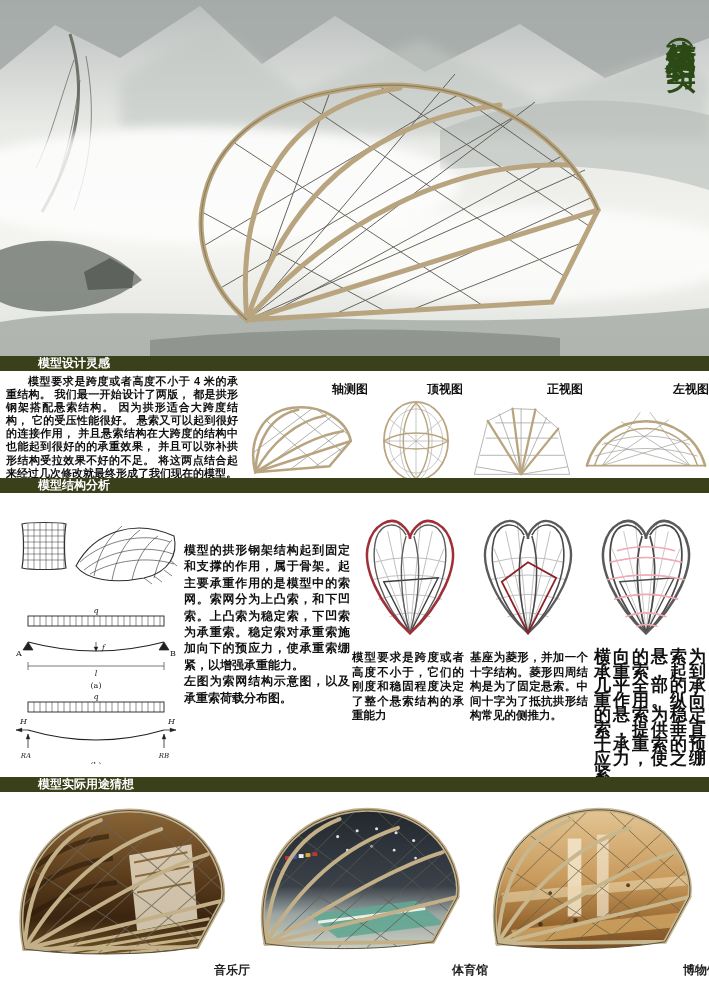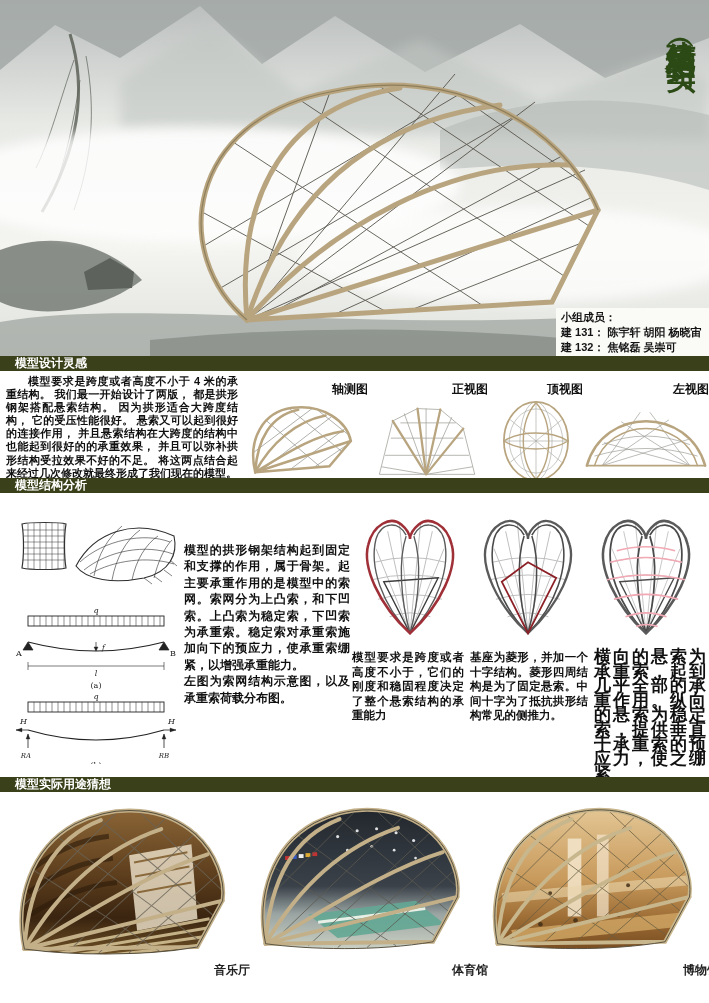--- a/index.html
+++ b/index.html
@@ -1,20 +1,20 @@
 <!DOCTYPE html>
 <html><head>
 <meta charset="utf-8">
 <style>
   html,body{margin:0;padding:0;background:#777;}
   #poster{position:relative;width:709px;height:1003px;background:#ffffff;overflow:hidden;
           font-family:"Liberation Sans","DejaVu Sans",sans-serif;}
   .abs{position:absolute;}
   .band{position:absolute;left:0;width:709px;height:15px;background:#3a411a;color:#ffffff;
-        font-weight:bold;font-size:12px;line-height:15px;padding-left:15px;box-sizing:border-box;}
+        font-weight:bold;font-size:12px;line-height:15px;padding-left:38px;box-sizing:border-box;}
   .ptext{font-weight:bold;color:#101010;text-align:justify;}
   #vtitle{position:absolute;top:16px;right:8px;height:335px;writing-mode:vertical-rl;
           font-size:30px;font-weight:bold;letter-spacing:3px;color:#2c4a15;}
   #teambox{position:absolute;left:556px;top:308px;width:153px;height:48px;background:#fafaf7;
            font-size:11px;font-weight:bold;color:#141414;line-height:15px;padding:2px 0 0 5px;box-sizing:border-box;}
   .viewlabel{font-size:12px;font-weight:bold;color:#111;text-align:right;margin:8px 0 2px 0;}
   .uselabel{position:absolute;top:962px;width:250px;text-align:right;font-size:12px;font-weight:bold;color:#222;}
   svg{display:block;}
 </style>
 </head>
@@ -104,25 +104,20 @@
         <path d="M247,320 L552,302 L598,210 M247,320 L598,210"></path>
       </g>
       <g stroke="#8a7a58" stroke-width="1.2" fill="none" opacity="0.9">
         <path d="M247,320 C170,255 185,120 330,92 C450,65 560,120 598,210"></path>
       </g>
     </g>
   </svg>
 
   <div id="vtitle">建筑结构（三）实习·</div>
 
-  <div id="teambox">
-    <div>小组成员：</div>
-    <div>建 131：  陈宇轩  胡阳  杨晓宙</div>
-    <div>建 132：  焦铭磊  吴崇可</div>
-  </div>
 
   <div class="band" style="top:356px">模型设计灵感</div>
 
   <div class="abs ptext" style="left:6px;top:375px;width:232px;font-size:11px;line-height:13.1px;text-indent:2em">模型要求是跨度或者高度不小于 4 米的承重结构。 我们最一开始设计了两版， 都是拱形钢架搭配悬索结构。 因为拱形适合大跨度结构， 它的受压性能很好。 悬索又可以起到很好的连接作用， 并且悬索结构在大跨度的结构中也能起到很好的的承重效果， 并且可以弥补拱形结构受拉效果不好的不足。 将这两点结合起来经过几次修改就最终形成了我们现在的模型。</div>
 
   <div class="abs" style="left:240px;top:373px;width:469px;height:105px;display:flex">
     <div style="width:128px">
       <div class="viewlabel">轴测图</div>
       <svg width="120" height="80" viewBox="0 0 120 82" style="margin:0 auto">
         <defs>
@@ -135,46 +130,46 @@
         </g>
         <g stroke="#b8a57f" stroke-width="2.6" fill="none" stroke-linecap="round">
           <path d="M10,74 C2,40 18,12 48,8 C80,4 104,22 108,42"></path>
           <path d="M10,74 C12,40 26,16 54,10"></path>
           <path d="M10,74 C26,44 52,22 82,16"></path>
           <path d="M10,74 C40,56 70,36 100,32"></path>
           <path d="M10,74 L86,68 L108,42 M10,74 L108,42"></path>
         </g>
       </svg>
     </div>
+    <div style="width:95px">
+      <div class="viewlabel">顶视图</div>
+      <svg width="78" height="82" viewBox="0 0 78 92" style="margin:0 auto">
+        <g stroke="#a5a5a0" stroke-width="0.7" fill="none">
+          <ellipse cx="39" cy="46" rx="18" ry="44"></ellipse>
+            <ellipse cx="39" cy="46" rx="30" ry="36"></ellipse>
+          <path d="M39,3 L39,89 M3,46 L75,46 M10,22 L68,70 M10,70 L68,22"></path>
+        </g>
+        <g stroke="#b8a57f" stroke-width="2" fill="none">
+          <ellipse cx="39" cy="46" rx="36" ry="44"></ellipse>
+          <path d="M39,3 C20,24 20,68 39,89 C58,68 58,24 39,3" stroke-width="1.6"></path>
+          <path d="M3,46 C22,34 56,34 75,46 C56,58 22,58 3,46" stroke-width="1.6"></path>
+        </g>
+      </svg>
+    </div>
     <div style="width:120px">
       <div class="viewlabel">正视图</div>
       <svg width="116" height="82" viewBox="0 0 118 86" style="margin:0 auto">
         <g stroke="#a0a09a" stroke-width="0.8" fill="none">
           <path d="M10,70 L22,22 L48,9 L72,10 L96,30 L106,70"></path>
           <path d="M14,58 L102,58 M20,40 L96,40 M30,24 L88,24 M57,9 L57,78"></path>
           <path d="M57,78 L10,70 M57,78 L106,70 M57,78 L34,14 M57,78 L84,18"></path>
           <path d="M8,78 L108,78 M8,78 L10,70 M108,78 L106,70"></path>
         </g>
         <g stroke="#b8a57f" stroke-width="2.4" fill="none" stroke-linecap="round">
           <path d="M57,78 L22,22 M57,78 L48,9 M57,78 L72,10 M57,78 L96,30"></path>
-        </g>
-      </svg>
-    </div>
-    <div style="width:95px">
-      <div class="viewlabel">顶视图</div>
-      <svg width="78" height="82" viewBox="0 0 78 92" style="margin:0 auto">
-        <g stroke="#a5a5a0" stroke-width="0.7" fill="none">
-          <ellipse cx="39" cy="46" rx="18" ry="44"></ellipse>
-            <ellipse cx="39" cy="46" rx="30" ry="36"></ellipse>
-          <path d="M39,3 L39,89 M3,46 L75,46 M10,22 L68,70 M10,70 L68,22"></path>
-        </g>
-        <g stroke="#b8a57f" stroke-width="2" fill="none">
-          <ellipse cx="39" cy="46" rx="36" ry="44"></ellipse>
-          <path d="M39,3 C20,24 20,68 39,89 C58,68 58,24 39,3" stroke-width="1.6"></path>
-          <path d="M3,46 C22,34 56,34 75,46 C56,58 22,58 3,46" stroke-width="1.6"></path>
         </g>
       </svg>
     </div>
     <div style="width:126px">
       <div class="viewlabel">左视图</div>
       <svg width="126" height="74" viewBox="0 0 132 76" style="margin:0 auto">
         <g stroke="#9a9a95" stroke-width="0.7" fill="none">
           <path d="M20,68 L60,12 M20,68 L90,20 M20,68 L112,40 M112,68 L70,12 M112,68 L40,22 M112,68 L22,44"></path>
           <path d="M20,46 Q66,28 112,46 M12,58 Q66,42 120,58"></path>
         </g>

